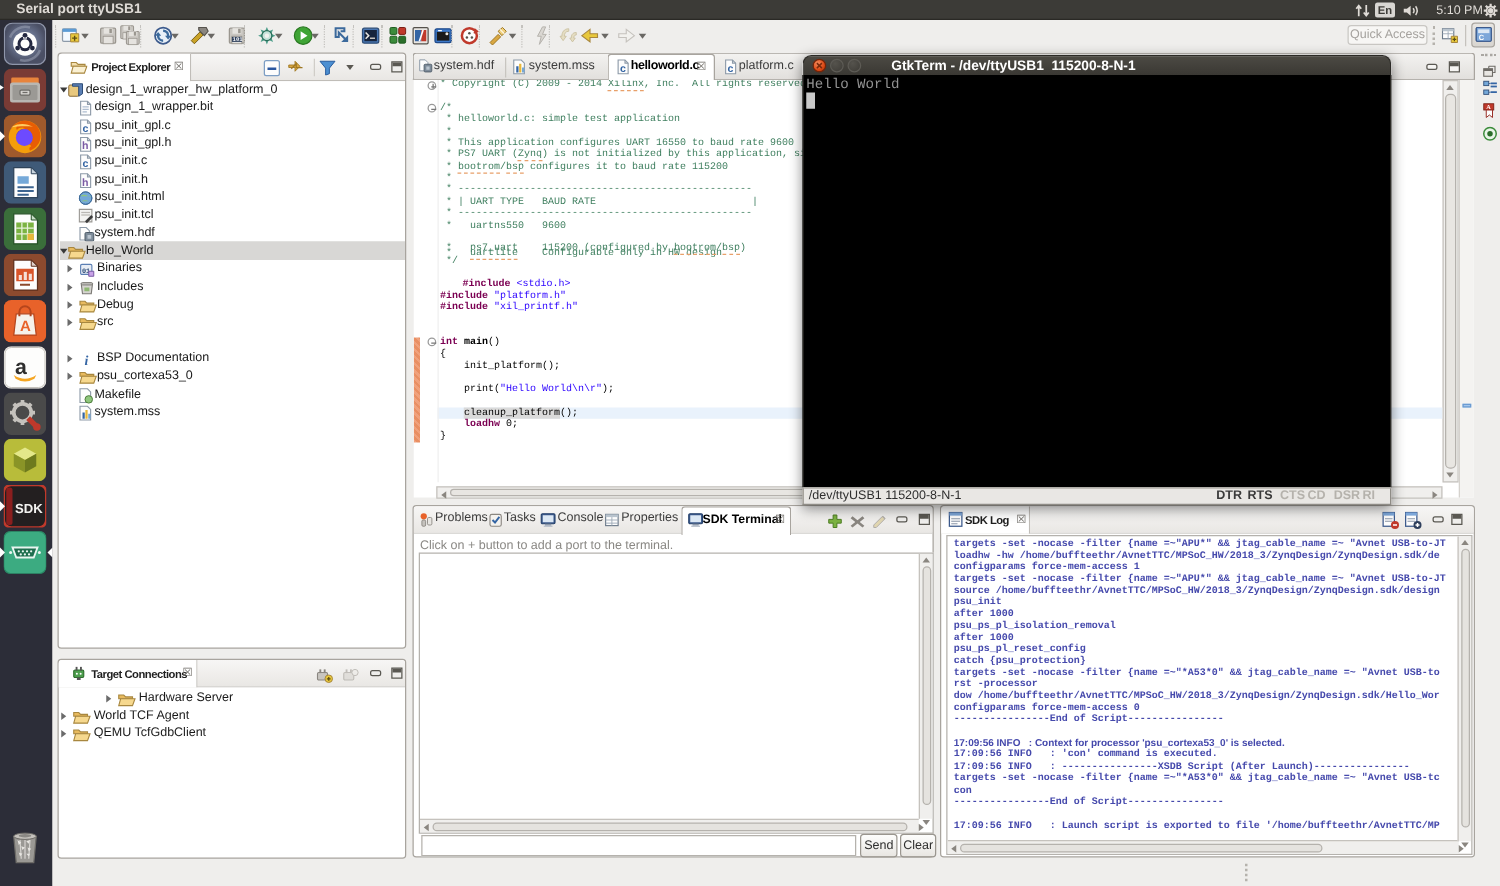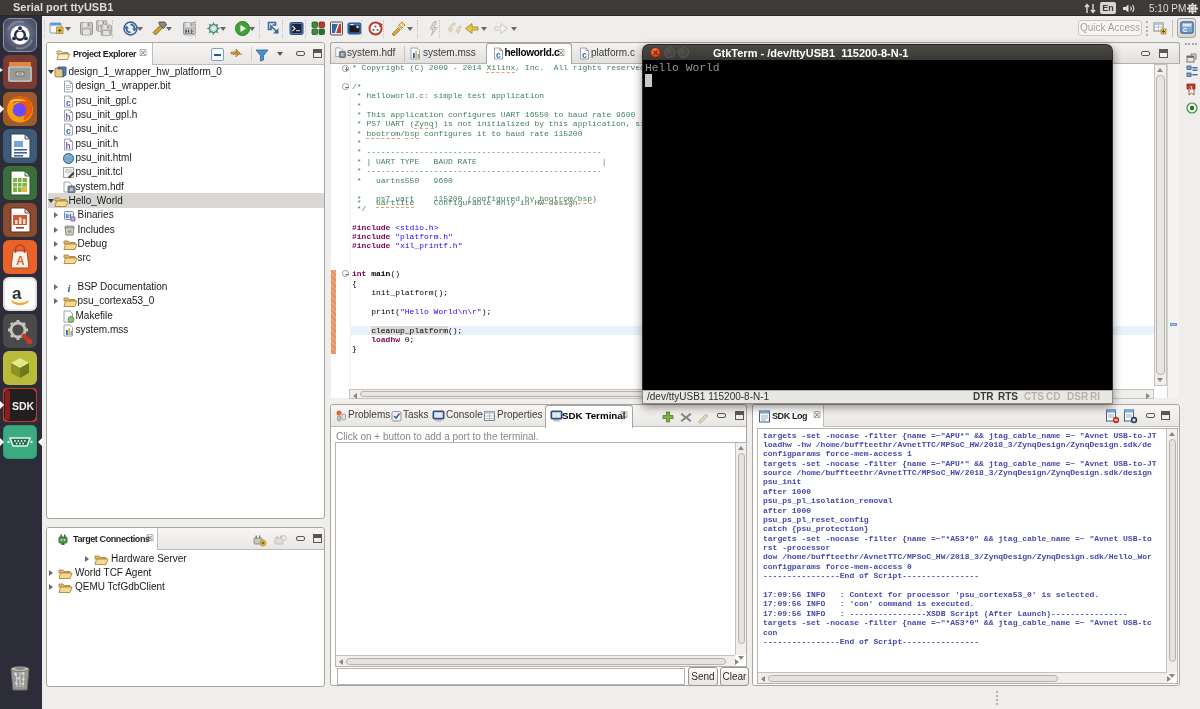--- a/index.html
+++ b/index.html
@@ -691,21 +691,21 @@
     <div class="cl" style="top:55.3px;"><span class="cmt"> * PS7 UART (<span class="spell">Zynq</span>) is not initialized by this application, since</span></div>
     <div class="cl" style="top:64.7px;"><span class="cmt"> * <span class="spell">bootrom</span>/<span class="spell">bsp</span> configures it to baud rate 115200</span></div>
     <div class="cl" style="top:74.0px;"><span class="cmt"> *</span></div>
     <div class="cl" style="top:83.4px;"><span class="cmt"> * -------------------------------------------------</span></div>
     <div class="cl" style="top:92.8px;"><span class="cmt"> * | UART TYPE   BAUD RATE                          |</span></div>
     <div class="cl" style="top:102.2px;"><span class="cmt"> * -------------------------------------------------</span></div>
     <div class="cl" style="top:111.6px;"><span class="cmt"> *   uartns550   9600</span></div>
     <div class="cl" style="top:134px;"><span class="cmt"> *   <span class="spell">uartlite</span>    Configurable only in HW design</span></div>
     <div class="cl" style="top:130.3px;"><span class="cmt"> *   ps7_uart    115200 (configured by <span class="spell">bootrom</span>/<span class="spell">bsp</span>)</span></div>
     <div class="cl" style="top:139.7px;"><span class="cmt"> */</span></div>
-    <div class="cl" style="top:158.5px;"><span class="kw">#include</span> <span class="str">&lt;stdio.h&gt;</span></div>
+    <div class="cl" style="top:158.5px;margin-left:18px;"><span class="kw">#include</span> <span class="str">&lt;stdio.h&gt;</span></div>
     <div class="cl" style="top:167.8px;"><span class="kw">#include</span> <span class="str">"platform.h"</span></div>
     <div class="cl" style="top:177.2px;"><span class="kw">#include</span> <span class="str">"xil_printf.h"</span></div>
     <div class="cl" style="top:205.4px;"><span class="kw">int</span> <span style="font-weight:bold;">main</span>()</div>
     <div class="cl" style="top:214.7px;">{</div>
     <div class="cl" style="top:224.1px;">    init_platform();</div>
     <div class="cl" style="top:242.9px;">    print(<span class="str">"Hello World\n\r"</span>);</div>
     <div class="cl" style="top:261.6px;">    cleanup_platform();</div>
     <div class="cl" style="top:271.0px;">    <span class="kw">loadhw</span> 0;</div>
     <div class="cl" style="top:280.4px;">}</div>
     <div style="position:absolute; left:19px; top:0; width:1px; height:322px; background:#f0f0f0;"></div>
@@ -850,26 +850,27 @@
     <div style="position:absolute; left:5px; top:57.8px; white-space:pre; font-family:'Liberation Mono',monospace; font-size:8px; line-height:9.38px; font-weight:bold; color:#4549ac;">after 1000</div>
     <div style="position:absolute; left:5px; top:67.2px; white-space:pre; font-family:'Liberation Mono',monospace; font-size:8px; line-height:9.38px; font-weight:bold; color:#4549ac;">psu_ps_pl_isolation_removal</div>
     <div style="position:absolute; left:5px; top:76.5px; white-space:pre; font-family:'Liberation Mono',monospace; font-size:8px; line-height:9.38px; font-weight:bold; color:#4549ac;">after 1000</div>
     <div style="position:absolute; left:5px; top:85.9px; white-space:pre; font-family:'Liberation Mono',monospace; font-size:8px; line-height:9.38px; font-weight:bold; color:#4549ac;">psu_ps_pl_reset_config</div>
     <div style="position:absolute; left:5px; top:95.3px; white-space:pre; font-family:'Liberation Mono',monospace; font-size:8px; line-height:9.38px; font-weight:bold; color:#4549ac;">catch {psu_protection}</div>
     <div style="position:absolute; left:5px; top:104.7px; white-space:pre; font-family:'Liberation Mono',monospace; font-size:8px; line-height:9.38px; font-weight:bold; color:#4549ac;">targets -set -nocase -filter {name =~"*A53*0" &amp;&amp; jtag_cable_name =~ "Avnet USB-to</div>
     <div style="position:absolute; left:5px; top:114.1px; white-space:pre; font-family:'Liberation Mono',monospace; font-size:8px; line-height:9.38px; font-weight:bold; color:#4549ac;">rst -processor</div>
     <div style="position:absolute; left:5px; top:123.4px; white-space:pre; font-family:'Liberation Mono',monospace; font-size:8px; line-height:9.38px; font-weight:bold; color:#4549ac;">dow /home/buffteethr/AvnetTTC/MPSoC_HW/2018_3/ZynqDesign/ZynqDesign.sdk/Hello_Wor</div>
     <div style="position:absolute; left:5px; top:132.8px; white-space:pre; font-family:'Liberation Mono',monospace; font-size:8px; line-height:9.38px; font-weight:bold; color:#4549ac;">configparams force-mem-access 0</div>
     <div style="position:absolute; left:5px; top:142.2px; white-space:pre; font-family:'Liberation Mono',monospace; font-size:8px; line-height:9.38px; font-weight:bold; color:#4549ac;">----------------End of Script----------------</div>
-    <div style="position:absolute; left:5px; top:161.0px; white-space:pre; font-family:Liberation Mono, monospace; font-size:8px; line-height:9.38px; font-weight:bold; color:#4549ac;">17:09:56 INFO   : Context for processor 'psu_cortexa53_0' is selected.</div>
+    <div style="position:absolute; left:5px; top:161.0px; white-space:pre; font-family:Liberation Sans, sans-serif; font-size:8px; line-height:9.38px; font-weight:bold; color:#4549ac;">17:09:56 INFO   : Context for processor 'psu_cortexa53_0' is selected.</div>
     <div style="position:absolute; left:5px; top:170.3px; white-space:pre; font-family:'Liberation Mono',monospace; font-size:8px; line-height:9.38px; font-weight:bold; color:#4549ac;">17:09:56 INFO   : 'con' command is executed.</div>
     <div style="position:absolute; left:5px; top:179.7px; white-space:pre; font-family:'Liberation Mono',monospace; font-size:8px; line-height:9.38px; font-weight:bold; color:#4549ac;">17:09:56 INFO   : ----------------XSDB Script (After Launch)----------------</div>
     <div style="position:absolute; left:5px; top:189.1px; white-space:pre; font-family:'Liberation Mono',monospace; font-size:8px; line-height:9.38px; font-weight:bold; color:#4549ac;">targets -set -nocase -filter {name =~"*A53*0" &amp;&amp; jtag_cable_name =~ "Avnet USB-tc</div>
     <div style="position:absolute; left:5px; top:198.5px; white-space:pre; font-family:'Liberation Mono',monospace; font-size:8px; line-height:9.38px; font-weight:bold; color:#4549ac;">con</div>
     <div style="position:absolute; left:5px; top:207.9px; white-space:pre; font-family:'Liberation Mono',monospace; font-size:8px; line-height:9.38px; font-weight:bold; color:#4549ac;">----------------End of Script----------------</div>
+    <div style="position:absolute; left:5px; top:226.6px; white-space:pre; font-family:'Liberation Mono',monospace; font-size:8px; line-height:9.38px; font-weight:bold; color:#4549ac;">17:09:56 INFO   : Launch script is exported to file '/home/buffteethr/AvnetTTC/MP</div>
     <div style="position:absolute; left:0px; bottom:0px; width:409px; height:11px; background:#f0efed; border-top:1px solid #c5c2bd;">
   <div style="position:absolute; left:1px; top:1px;">
           <div class="arr-e" style="position:absolute; left:2px; top:1.5px; border-left:0; border-right:4.5px solid #8a8680; border-top:3.5px solid transparent; border-bottom:3.5px solid transparent;"></div>
         </div>
   <div style="position:absolute; left:10px; top:1.5px; width:290px; height:7px; background:#e5e3df; border:1px solid #b5b2ad; border-radius:4px;"></div>
   <div style="position:absolute; right:2px; top:1px;">
           <div class="arr-e" style="position:absolute; left:2px; top:1.5px; border-left:4.5px solid #8a8680; border-top:3.5px solid transparent; border-bottom:3.5px solid transparent;"></div>
         </div>
 </div>
     <div style="position:absolute; right:0px; top:0px; width:11px; height:244px; background:#f0efed; border-left:1px solid #c5c2bd;">

